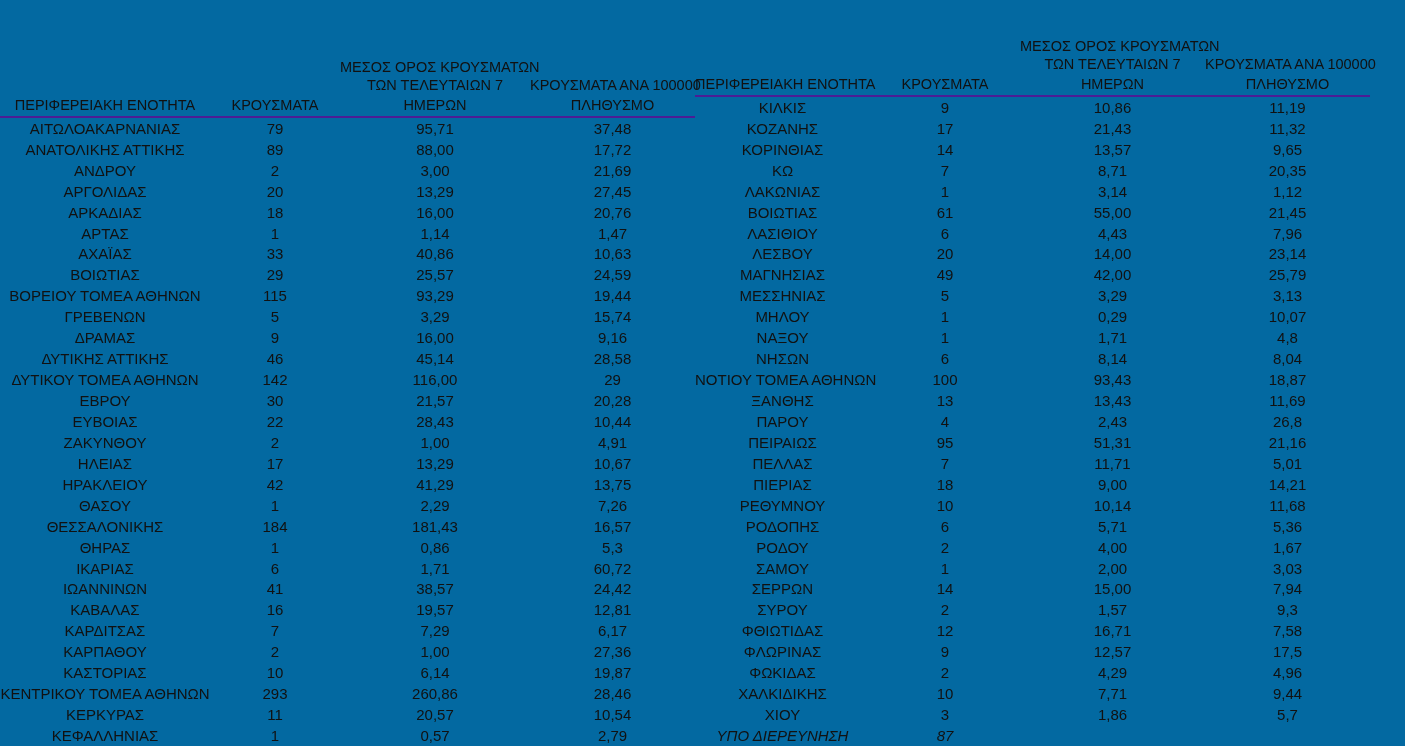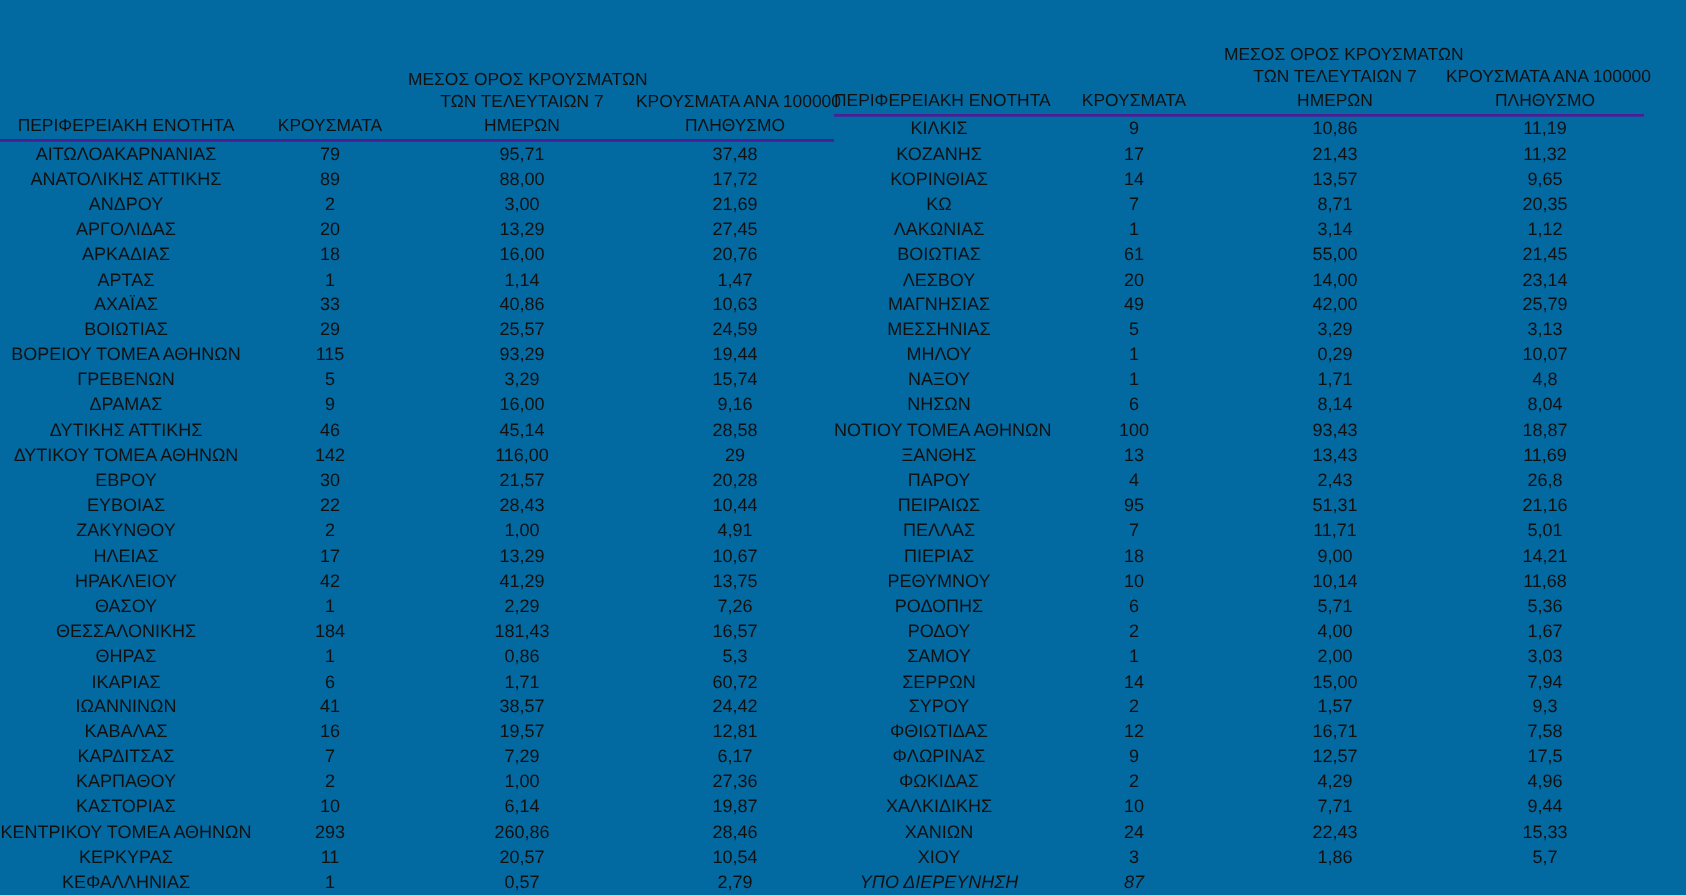--- a/index.html
+++ b/index.html
@@ -328,20 +328,26 @@
           <td>3,14</td>
           <td>1,12</td>
         </tr>
         <tr>
           <td>ΒΟΙΩΤΙΑΣ</td>
           <td>61</td>
           <td>55,00</td>
           <td>21,45</td>
         </tr>
         <tr>
+          <td>ΛΑΣΙΘΙΟΥ</td>
+          <td>6</td>
+          <td>4,43</td>
+          <td>7,96</td>
+        </tr>
+        <tr>
           <td>ΛΕΣΒΟΥ</td>
           <td>20</td>
           <td>14,00</td>
           <td>23,14</td>
         </tr>
         <tr>
           <td>ΜΑΓΝΗΣΙΑΣ</td>
           <td>49</td>
           <td>42,00</td>
           <td>25,79</td>
@@ -458,26 +464,20 @@
           <td>ΦΩΚΙΔΑΣ</td>
           <td>2</td>
           <td>4,29</td>
           <td>4,96</td>
         </tr>
         <tr>
           <td>ΧΑΛΚΙΔΙΚΗΣ</td>
           <td>10</td>
           <td>7,71</td>
           <td>9,44</td>
-        </tr>
-        <tr>
-          <td>ΧΑΝΙΩΝ</td>
-          <td>24</td>
-          <td>22,43</td>
-          <td>15,33</td>
         </tr>
         <tr>
           <td>ΧΙΟΥ</td>
           <td>3</td>
           <td>1,86</td>
           <td>5,7</td>
         </tr>
       </tbody>
     <tbody class="footer-body">
       <tr>

